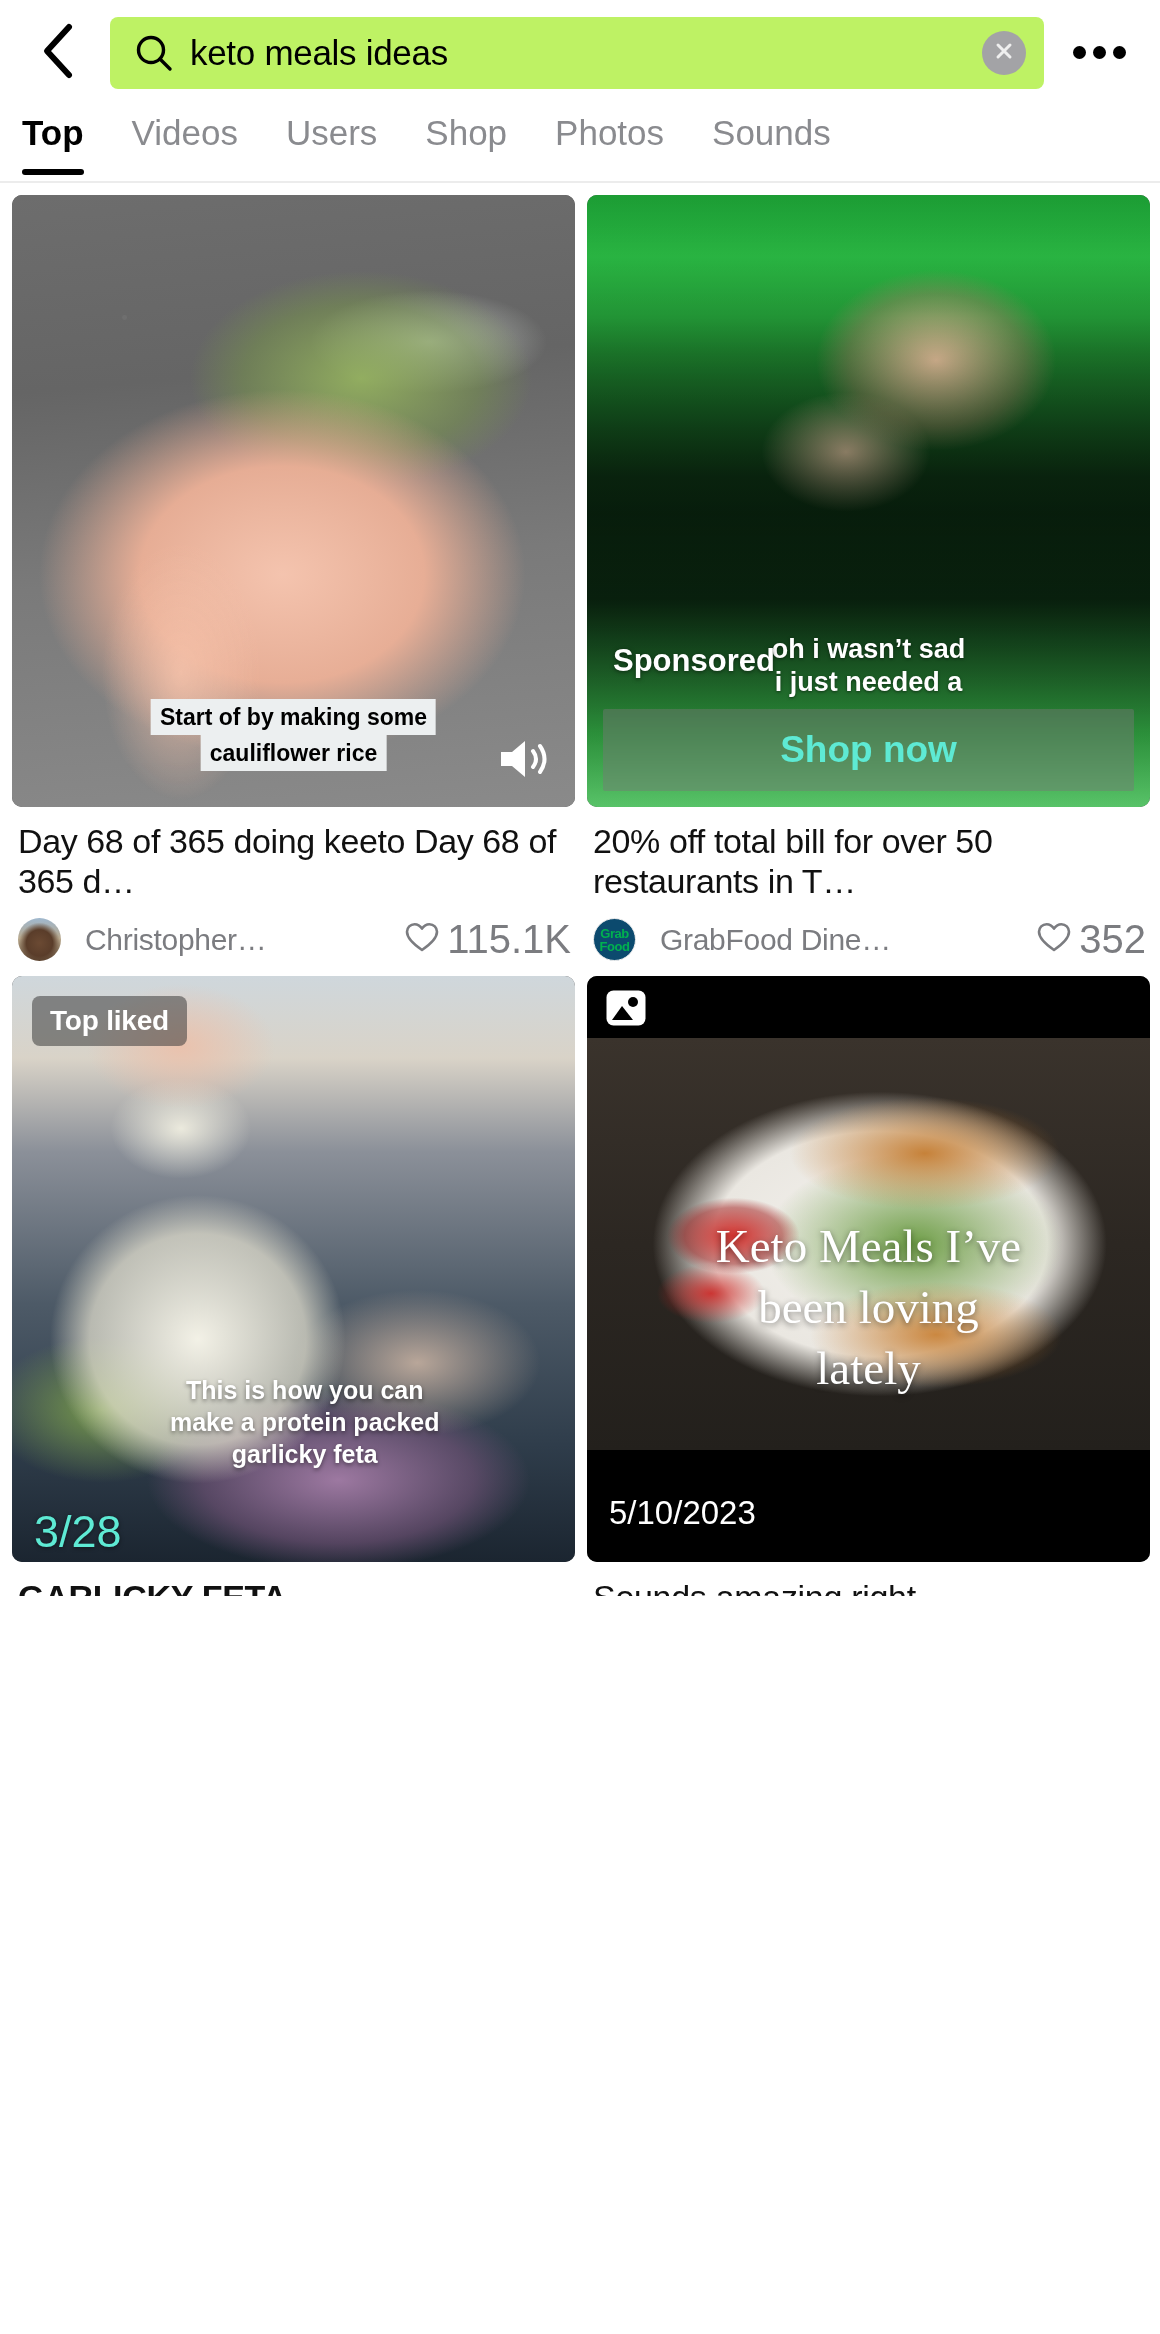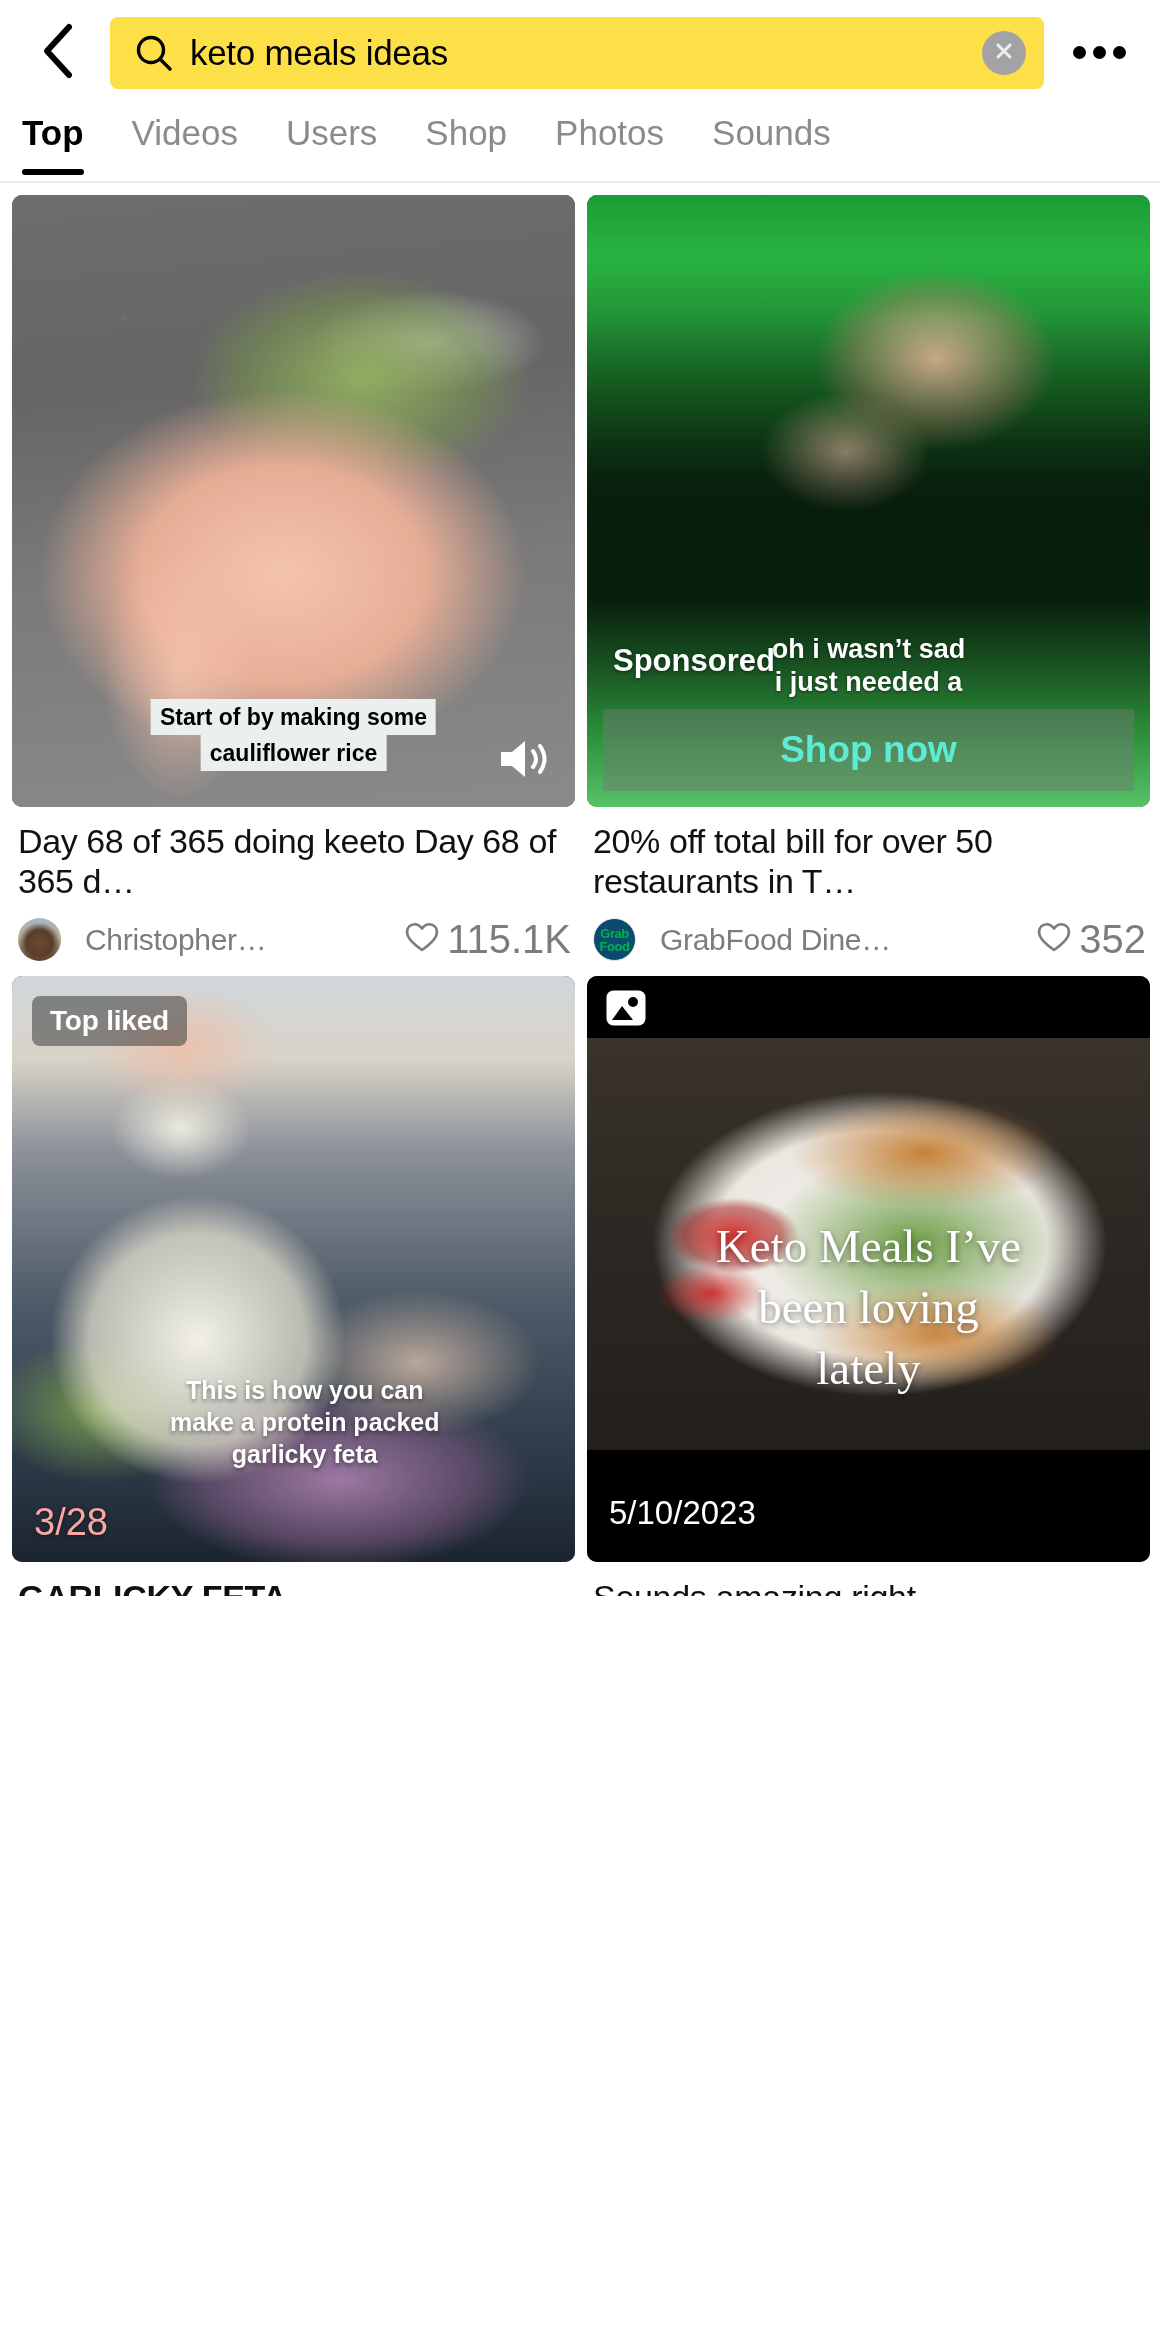--- a/index.html
+++ b/index.html
@@ -20,21 +20,21 @@
     background: #fff;
   }
   .back-btn {
     width: 56px; height: 72px;
     display: flex; align-items: center; justify-content: center;
     flex: 0 0 auto;
   }
   .search-pill {
     flex: 1 1 auto;
     height: 72px;
-    background: #fde047;
+    background: #bef264;
     border-radius: 8px;
     display: flex;
     align-items: center;
     padding: 0 18px 0 24px;
     gap: 16px;
     margin-left: 6px;
   }
   .search-icon { flex: 0 0 auto; display: flex; align-items: center; }
   .search-value {
     flex: 1 1 auto;
@@ -251,23 +251,23 @@
     top: 41%;
     text-align: center;
     color: #fff;
     font-family: "Liberation Serif", serif;
     font-size: 47px;
     line-height: 1.3;
     text-shadow: 0 2px 6px rgba(0,0,0,0.45);
   }
   .ov-counter {
     position: absolute;
-    left: 22px; bottom: 18px;
-    color: #fca5a5;
-    font-size: 38px;
+    left: 22px; bottom: 4px;
+    color: #5eead4;
+    font-size: 45px;
     text-shadow: 0 1px 4px rgba(0,0,0,0.5);
   }
   .ov-date {
     position: absolute;
     left: 22px; bottom: 30px;
     color: #fff;
     font-size: 33px;
   }
   .ov-speaker {
     position: absolute;

